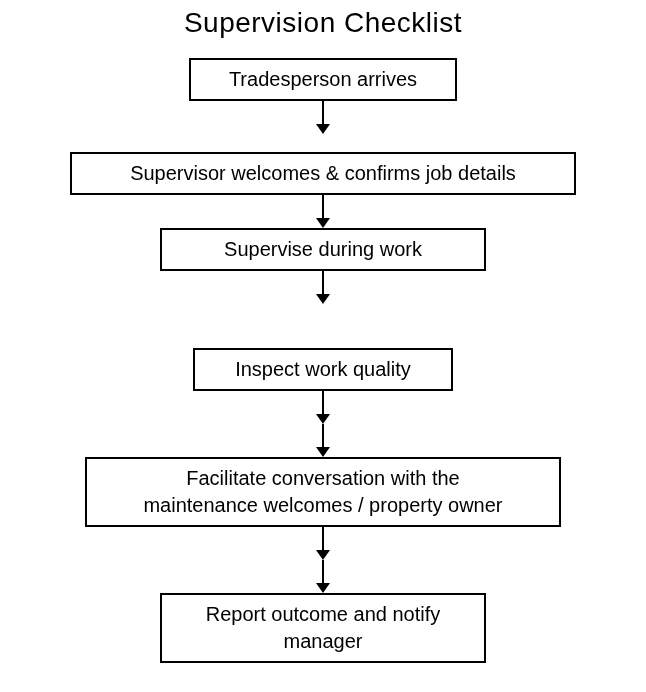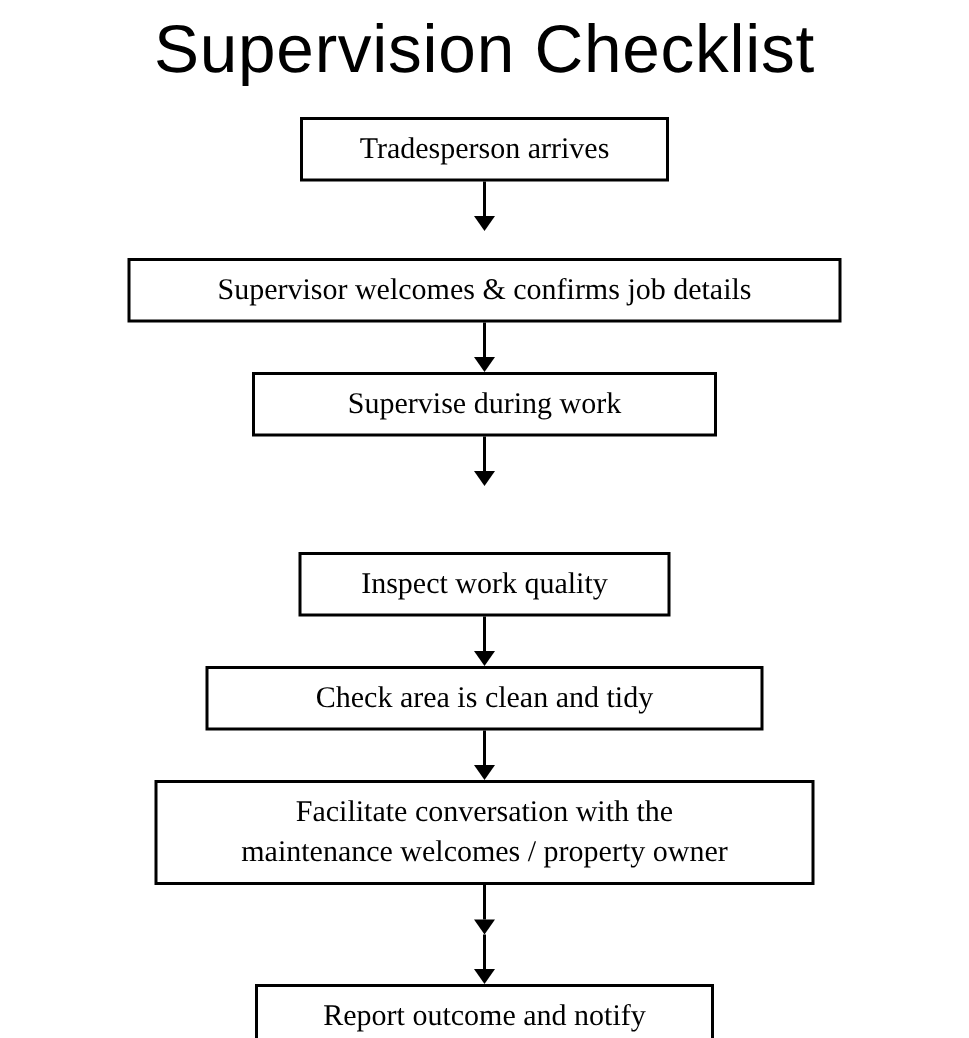--- a/index.html
+++ b/index.html
@@ -17,42 +17,41 @@
   .page {
     width: 646px;
     height: 692px;
     display: flex;
     flex-direction: column;
     align-items: center;
     box-sizing: border-box;
     padding-top: 6px;
   }
   .title {
-    font-size: 45px;
+    font-size: 28px;
     font-weight: 400;
     line-height: 1.2;
     text-align: center;
     letter-spacing: 0.5px;
     margin-bottom: 18px;
   }
   .flow {
     display: flex;
     flex-direction: column;
     align-items: center;
   }
   .box {
     border: 2px solid #000000;
     background: #ffffff;
     font-size: 20px;
     line-height: 1.35;
     text-align: center;
     padding: 6px 40px;
     white-space: pre-line;
     box-sizing: border-box;
-    font-family: Liberation Serif, serif;
   }
   .b1 { padding-left: 38px; padding-right: 38px; }
   .b2 { padding-left: 58px; padding-right: 58px; margin-top: 18px; }
   .b3 { padding-left: 62px; padding-right: 62px; }
   .b4 { padding-left: 40px; padding-right: 40px; margin-top: 44px; }
   .b5 { padding-left: 72px; padding-right: 72px; }
   .b6 { padding-left: 56px; padding-right: 56px; }
   .b7 { padding-left: 42px; padding-right: 42px; }
   .b8 { padding-left: 44px; padding-right: 44px; }
   .arrow {
@@ -104,21 +103,20 @@
       <div class="arrow-head"></div>
     </div>
 
     <div class="box b4">Inspect work quality</div>
 
     <div class="arrow">
       <div class="arrow-line"></div>
       <div class="arrow-head"></div>
     </div>
 
-    <div class="box b5">Check area is clean and tidy</div>
 
     <div class="arrow">
       <div class="arrow-line"></div>
       <div class="arrow-head"></div>
     </div>
 
     <div class="box b6">Facilitate conversation with the
 maintenance welcomes / property owner</div>
 
     <div class="arrow">

